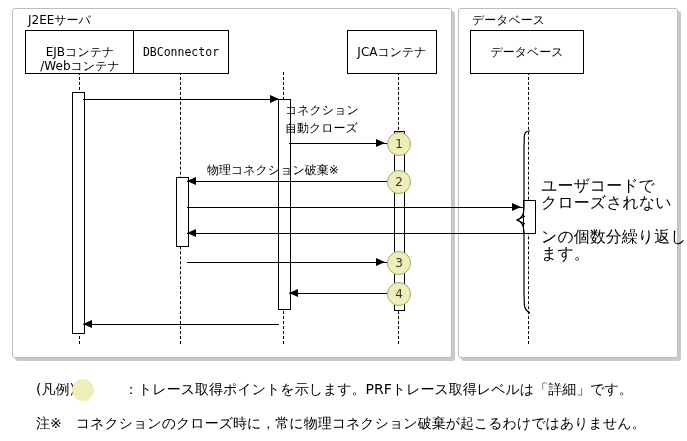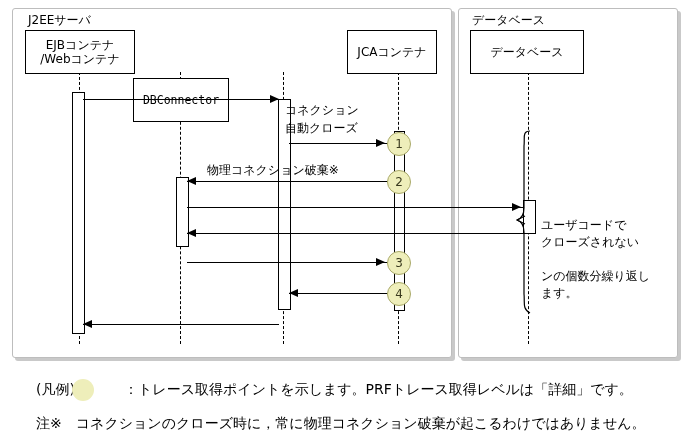--- a/index.html
+++ b/index.html
@@ -44,21 +44,21 @@
     position:absolute;font-size:12px;line-height:15px;white-space:nowrap;
   }
   .marker{
     position:absolute;width:22px;height:22px;border-radius:50%;
     background:#eeeeba;border:1px solid #a9a96a;
     display:flex;align-items:center;justify-content:center;
     font-size:12px;line-height:12px;color:#3a3a1e;
     font-family:"DejaVu Sans","Liberation Sans",sans-serif;
   }
   .note{
-    position:absolute;font-size:12px;line-height:17px;white-space:nowrap;margin-top:40px;
+    position:absolute;font-size:16px;line-height:17px;white-space:nowrap;
   }
   .brace{position:absolute;}
   .legend-row{position:absolute;font-size:14px;line-height:16px;white-space:nowrap;margin-left:24px;}
   .legend-dot{
     position:absolute;width:22px;height:22px;border-radius:50%;
     background:#eeeeba;
   }
 </style>
 </head>
 <body>
@@ -70,26 +70,26 @@
 
   <div class="frame" style="left:458px;top:8px;width:218px;height:348px;"></div>
   <div class="frame-title" style="left:472px;top:13px;">データベース</div>
 
   <div class="lifeline" style="left:79px;top:72px;height:272px;"></div>
   <div class="lifeline" style="left:180px;top:72px;height:272px;"></div>
   <div class="lifeline" style="left:283px;top:72px;height:272px;"></div>
   <div class="lifeline" style="left:398px;top:72px;height:272px;"></div>
   <div class="lifeline" style="left:528px;top:72px;height:272px;"></div>
 
-  <div class="lifebox jp" style="left:25px;top:30px;width:108px;height:42px;">
+  <div class="lifebox jp" style="left:25px;top:30px;width:108px;height:42px;justify-content:flex-end;">
     <span>EJBコンテナ</span>
     <span>/Webコンテナ</span>
   </div>
 
-  <div class="lifebox" style="left:133px;top:30px;width:94px;height:42px;margin-top:48px;">
+  <div class="lifebox" style="left:133px;top:30px;width:94px;height:42px;">
     <span>DBConnector</span>
   </div>
 
 
   <div class="lifebox jp" style="left:347px;top:30px;width:88px;height:42px;">
     <span>JCAコンテナ</span>
   </div>
 
   <div class="lifebox jp" style="left:470px;top:30px;width:112px;height:42px;">
     <span>データベース</span>

